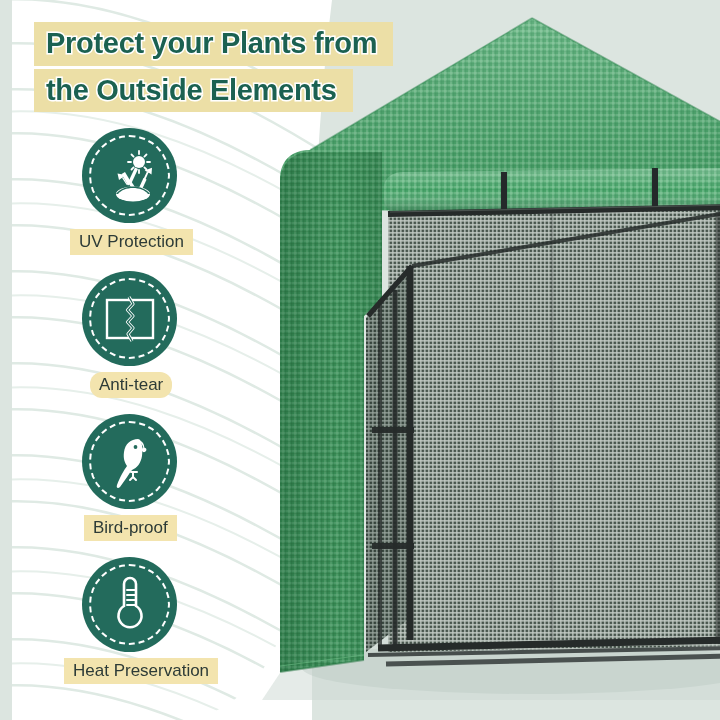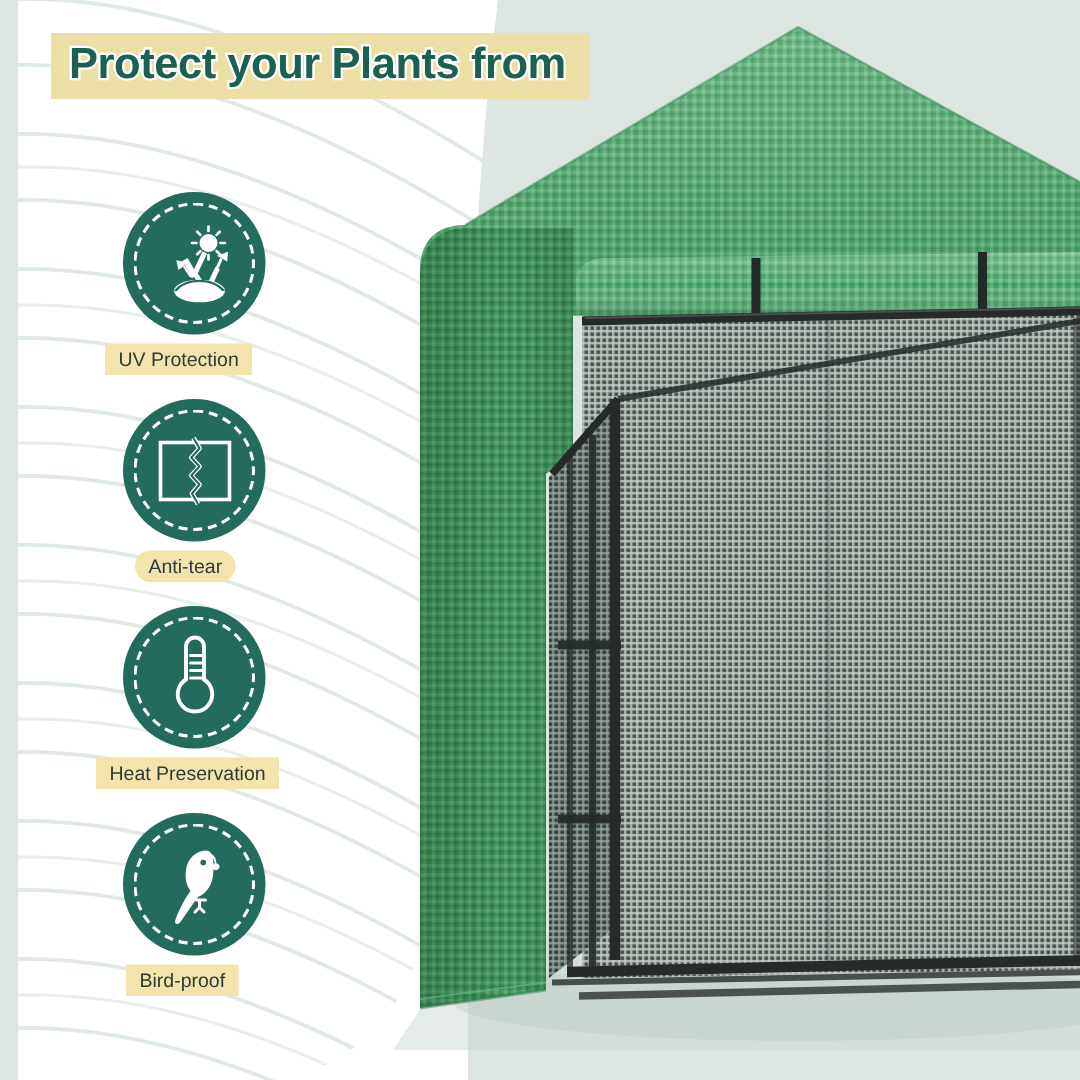--- a/index.html
+++ b/index.html
@@ -71,21 +71,21 @@
   .badge::after {
     content:"";
     position:absolute; inset:7px;
     border-radius:50%;
     border:2px dashed #ffffff;
   }
   .badge svg { position:relative; z-index:2; }
   .flabel {
     display:table;
     margin:6px 0 0 30px;
-    font-size:13px;
+    font-size:17px;
     color:#2d3b37;
     background:#f3e4ae;
     padding:3px 9px;
     white-space:nowrap;
   }
   .f-uv   .flabel { margin-left:58px; }
   .f-tear .flabel { margin-left:78px;border-radius:12px; }
   .f-heat .flabel { margin-left:52px; }
   .f-bird .flabel { margin-left:72px; }
 
@@ -253,20 +253,21 @@
 
       <path d="M706,212 L706,644" stroke-width="5" opacity=".55"></path>
       <path d="M540,212 L540,642" stroke-width="2.5" opacity=".22"></path>
     </g>
 
     <path d="M378,212 L720,205" stroke="#6d7a74" stroke-width="1.2" opacity=".5" fill="none"></path>
   </svg>
 
   <div class="heading">
     <div class="headline">Protect your Plants from</div>
+    <div class="headline">the Outside Elements</div>
   </div>
 
   <div class="features">
 
     <div class="feature f-uv">
       <div class="badge">
         <svg width="58" height="58" viewBox="0 0 58 58">
 
           <circle cx="38" cy="15" r="6" fill="#fff"></circle>
           <g stroke="#fff" stroke-width="1.8" stroke-linecap="round">
@@ -299,52 +300,52 @@
 
     <div class="feature f-tear">
       <div class="badge">
         <svg width="56" height="52" viewBox="0 0 56 52">
           <rect x="5" y="7" width="46" height="38" fill="none" stroke="#fff" stroke-width="2.4"></rect>
           <path d="M27,4 L31,11 L25.5,17 L31,23 L25.5,29 L31,35 L26,41 L30,48" fill="none" stroke="#fff" stroke-width="3.2" stroke-linejoin="round"></path>
           <path d="M27,4 L31,11 L25.5,17 L31,23 L25.5,29 L31,35 L26,41 L30,48" fill="none" stroke="#236b5c" stroke-width="1.4" stroke-linejoin="round"></path>
         </svg>
       </div>
       <div class="flabel">Anti-tear</div>
+    </div>
+
+    <div class="feature f-bird">
+      <div class="badge">
+        <svg width="52" height="60" viewBox="0 0 52 60">
+          <path d="M34,7 C27,7 21,12 20,20 C19,27 21,31 23,34 C20,38 16,45 13,53
+                   C12,56 14,57 16,55 C21,48 25,42 28,38 C33,36 37,31 38,24
+                   C39,16 38,10 35.5,7.5 Z" fill="#fff"></path>
+          <path d="M34,8 C39,9 41,13 40,18 C39,13 37,10 33.5,9.5 Z" fill="#fff"></path>
+          <circle cx="31.5" cy="15" r="1.9" fill="#236b5c"></circle>
+          <path d="M38.5,15.5 C42,15 43.5,17.5 41.5,19.5 C40,21 38,20 37.8,18 Z" fill="#fff"></path>
+
+          <g stroke="#fff" stroke-width="2" stroke-linecap="round" fill="none">
+            <path d="M27,40 L33,40"></path>
+            <path d="M29,40 L29,45"></path>
+            <path d="M29,45 L26,48"></path>
+            <path d="M29,45 L32,48"></path>
+          </g>
+        </svg>
+      </div>
+      <div class="flabel">Bird-proof</div>
     </div>
 
     <div class="feature f-heat">
       <div class="badge">
         <svg width="50" height="58" viewBox="0 0 50 58">
           <path d="M19,8 a6,6 0 0 1 12,0 L31,30 a11.5,11.5 0 1 1 -12,0 Z" fill="none" stroke="#fff" stroke-width="2.6"></path>
           <g stroke="#fff" stroke-width="2" stroke-linecap="round">
             <path d="M22,14 L31,14"></path>
             <path d="M22,19 L31,19"></path>
             <path d="M22,24 L31,24"></path>
             <path d="M22,29 L31,29"></path>
           </g>
         </svg>
       </div>
       <div class="flabel">Heat Preservation</div>
     </div>
 
-    <div class="feature f-bird">
-      <div class="badge">
-        <svg width="52" height="60" viewBox="0 0 52 60">
-          <path d="M34,7 C27,7 21,12 20,20 C19,27 21,31 23,34 C20,38 16,45 13,53
-                   C12,56 14,57 16,55 C21,48 25,42 28,38 C33,36 37,31 38,24
-                   C39,16 38,10 35.5,7.5 Z" fill="#fff"></path>
-          <path d="M34,8 C39,9 41,13 40,18 C39,13 37,10 33.5,9.5 Z" fill="#fff"></path>
-          <circle cx="31.5" cy="15" r="1.9" fill="#236b5c"></circle>
-          <path d="M38.5,15.5 C42,15 43.5,17.5 41.5,19.5 C40,21 38,20 37.8,18 Z" fill="#fff"></path>
-
-          <g stroke="#fff" stroke-width="2" stroke-linecap="round" fill="none">
-            <path d="M27,40 L33,40"></path>
-            <path d="M29,40 L29,45"></path>
-            <path d="M29,45 L26,48"></path>
-            <path d="M29,45 L32,48"></path>
-          </g>
-        </svg>
-      </div>
-      <div class="flabel">Bird-proof</div>
-    </div>
-
   </div>
 </div>
 
 </body></html>

